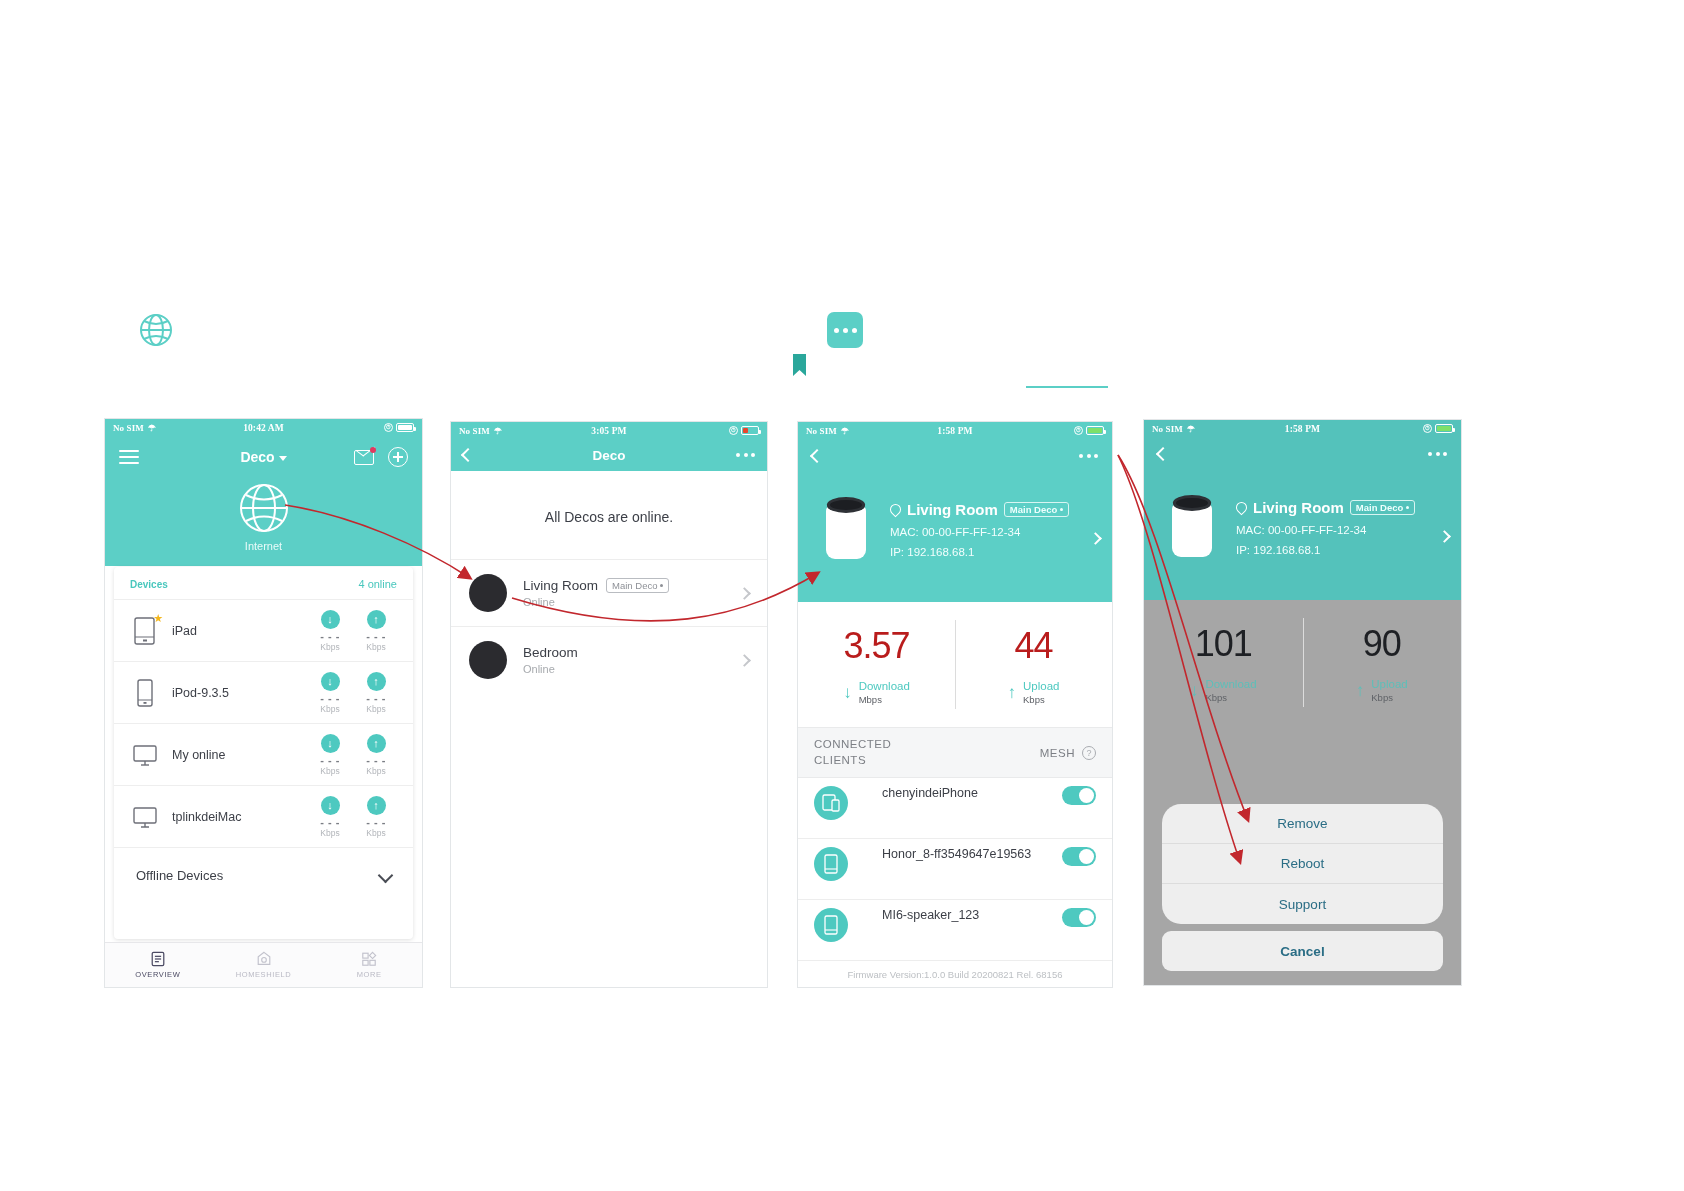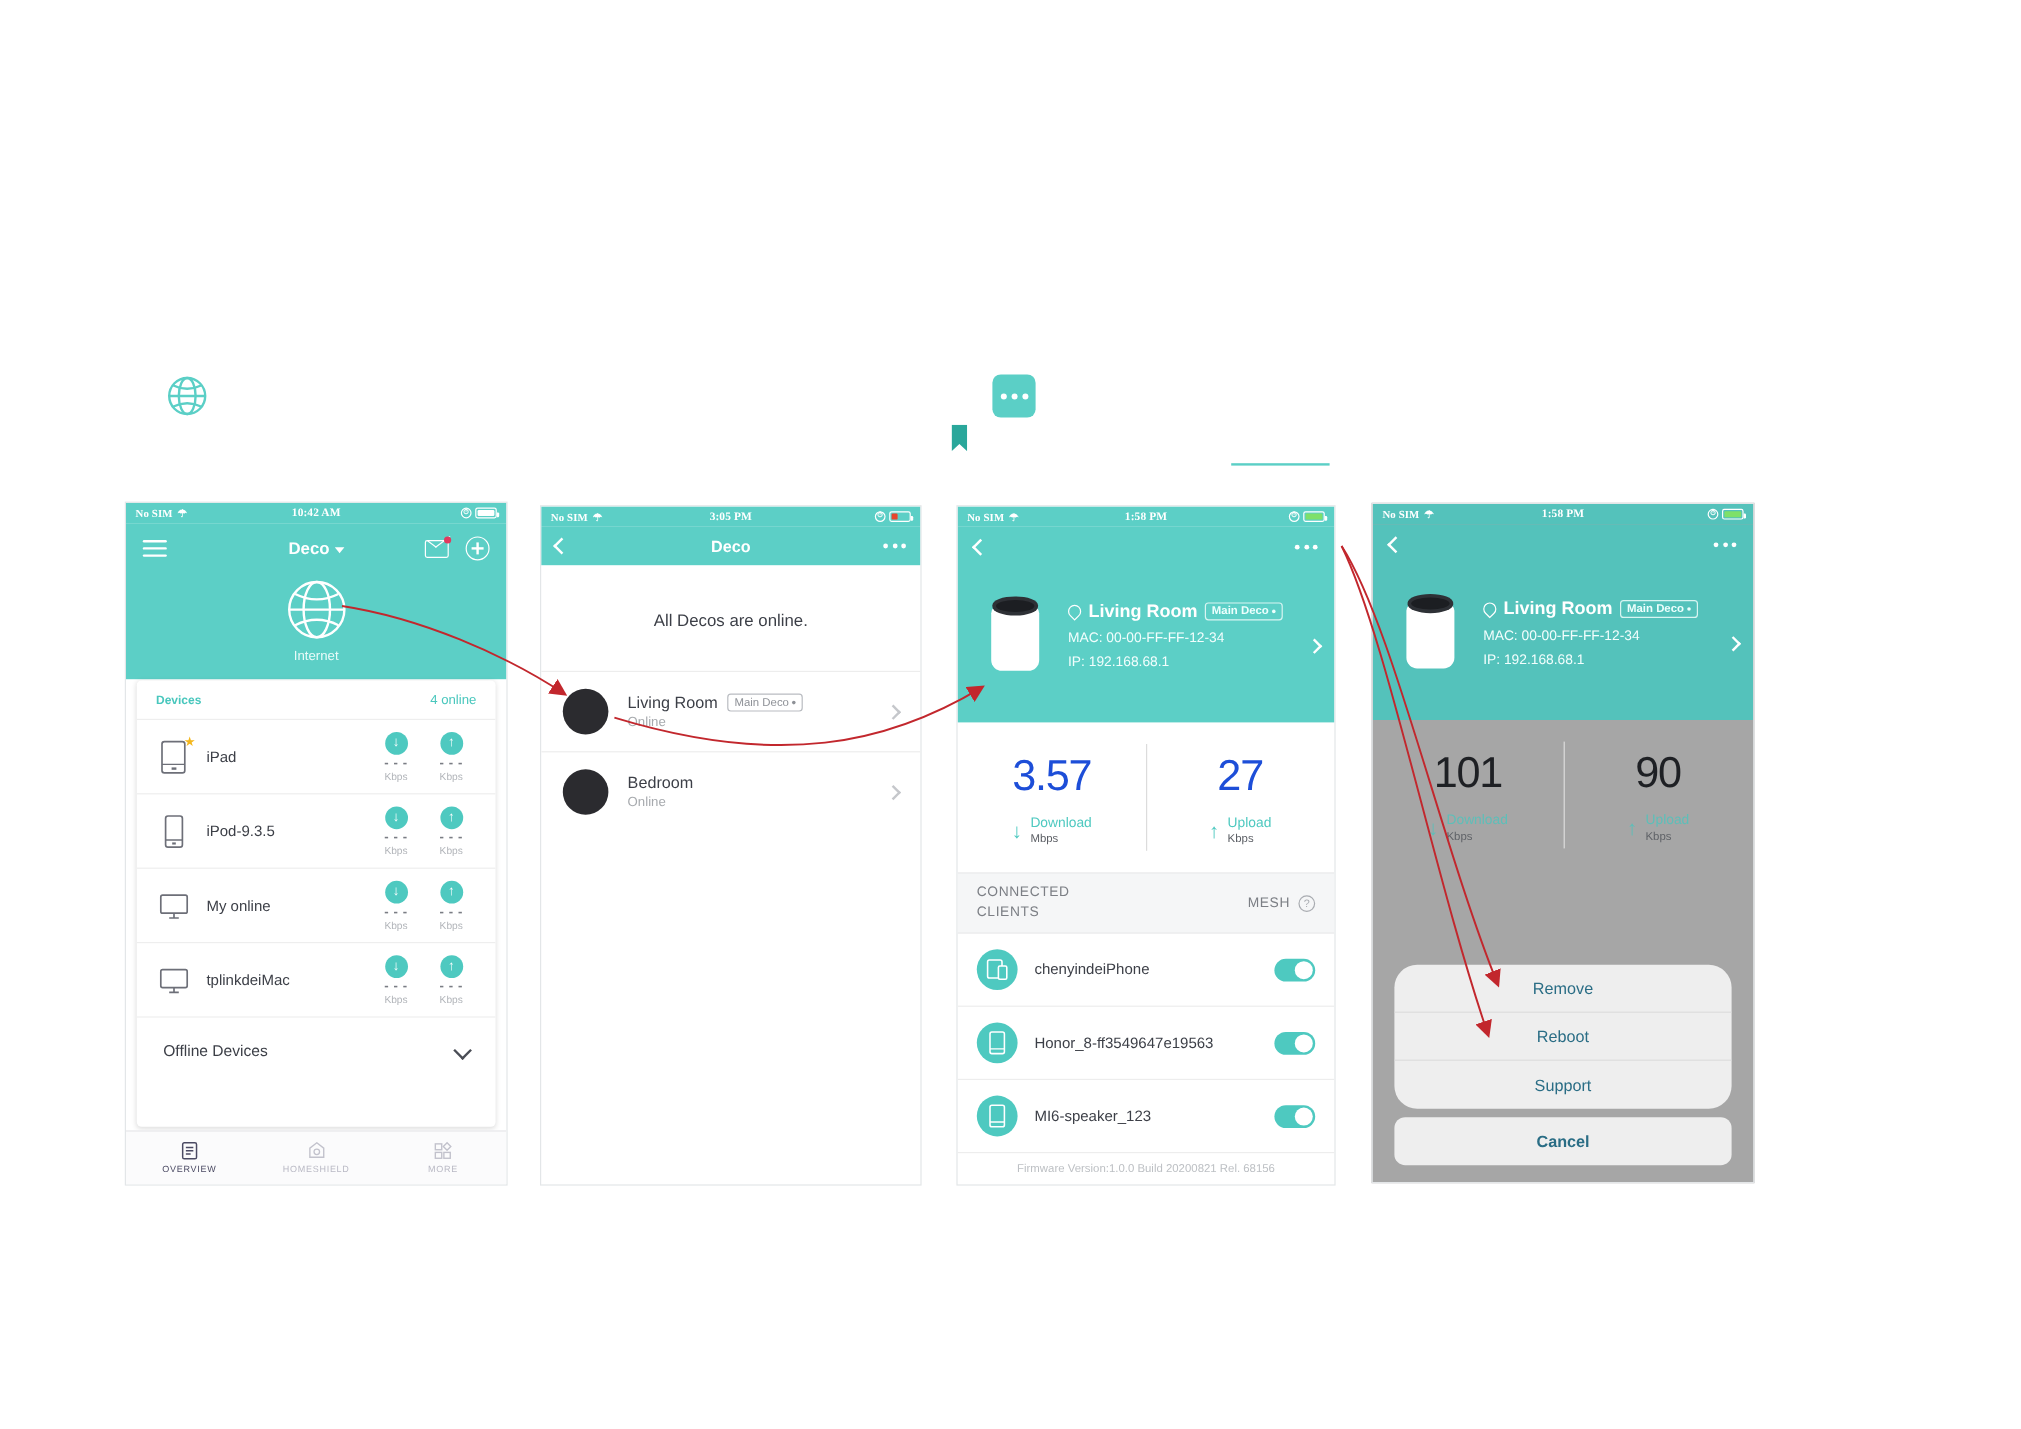--- a/index.html
+++ b/index.html
@@ -142,36 +142,36 @@
             transform: rotate(-45deg); }
   .p3-mac, .p3-ip { font-size: 11.5px; margin-top: 8px; color: #f2fefd; }
   .p3-chev { position: absolute; right: 12px; top: 95px; width: 9px; height: 9px;
              border-right: 2px solid #ffffff; border-top: 2px solid #ffffff; transform: rotate(45deg); }
 
   .speed-panel { display: flex; height: 125px; }
   .speed-cell { flex: 1; display: flex; flex-direction: column; align-items: center;
                 justify-content: center; position: relative; }
   .speed-cell + .speed-cell::before { content: ""; position: absolute; left: 0; top: 18px;
                 bottom: 18px; width: 1px; background: #dcdcdc; }
-  .speed-num { font-size: 36px; color: #1d4ed8; font-weight: 400; letter-spacing: -1px; }
+  .speed-num { font-size: 36px; color: #b91c1c; font-weight: 400; letter-spacing: -1px; }
   .speed-meta { display: flex; align-items: center; gap: 7px; margin-top: 13px; }
   .arr { font-size: 17px; color: #4ec9c0; line-height: 1; }
   .speed-lbl { font-size: 11.5px; color: #4ec9c0; }
   .speed-unit { font-size: 9.5px; color: #5b5e64; margin-top: 2px; }
 
   .cc-head { background: #f5f6f7; border-top: 1px solid #e9eaeb; border-bottom: 1px solid #e9eaeb;
              display: flex; justify-content: space-between;
              padding: 9px 16px; }
   .cc-title { font-size: 11.5px; color: #7c7f85; letter-spacing: .5px; line-height: 1.35; }
   .cc-right { display: flex; align-items: center; gap: 7px; }
   .cc-mesh { font-size: 11.5px; color: #7c7f85; letter-spacing: .5px; }
   .qmark { width: 14px; height: 14px; border: 1px solid #a9acb1; border-radius: 50%;
            font-size: 9px; line-height: 12px; text-align: center; color: #a9acb1; }
-  .client-row { display: flex; align-items: center; padding: 8px 16px; height: 61px;
-                border-bottom: 1px solid #ededed; }
+  .client-row { display: flex; align-items: flex-start; padding: 8px 16px; height: 61px;
+                border-bottom: 1px solid #ededed; gap: 20px; }
   .client-ic { width: 34px; height: 34px; border-radius: 50%; background: #4ec9c0; flex: 0 0 34px;
                position: relative; }
   .client-name { margin-left: 14px; font-size: 12.5px; color: #3c3f47; flex: 1; }
   .toggle { width: 34px; height: 19px; border-radius: 10px; background: #4ec9c0; position: relative;
             flex: 0 0 34px; }
   .toggle::after { content: ""; position: absolute; right: 2px; top: 2px; width: 15px; height: 15px;
                    border-radius: 50%; background: #fff; }
   .fw-line { text-align: center; font-size: 9.5px; color: #bdc0c4; padding: 8px 0; }
 
   
@@ -495,21 +495,21 @@
         <div class="speed-num">3.57</div>
         <div class="speed-meta">
           <span class="arr">↓</span>
           <div>
             <div class="speed-lbl">Download</div>
             <div class="speed-unit">Mbps</div>
           </div>
         </div>
       </div>
       <div class="speed-cell">
-        <div class="speed-num">27</div>
+        <div class="speed-num">44</div>
         <div class="speed-meta">
           <span class="arr">↑</span>
           <div>
             <div class="speed-lbl">Upload</div>
             <div class="speed-unit">Kbps</div>
           </div>
         </div>
       </div>
     </div>
 

